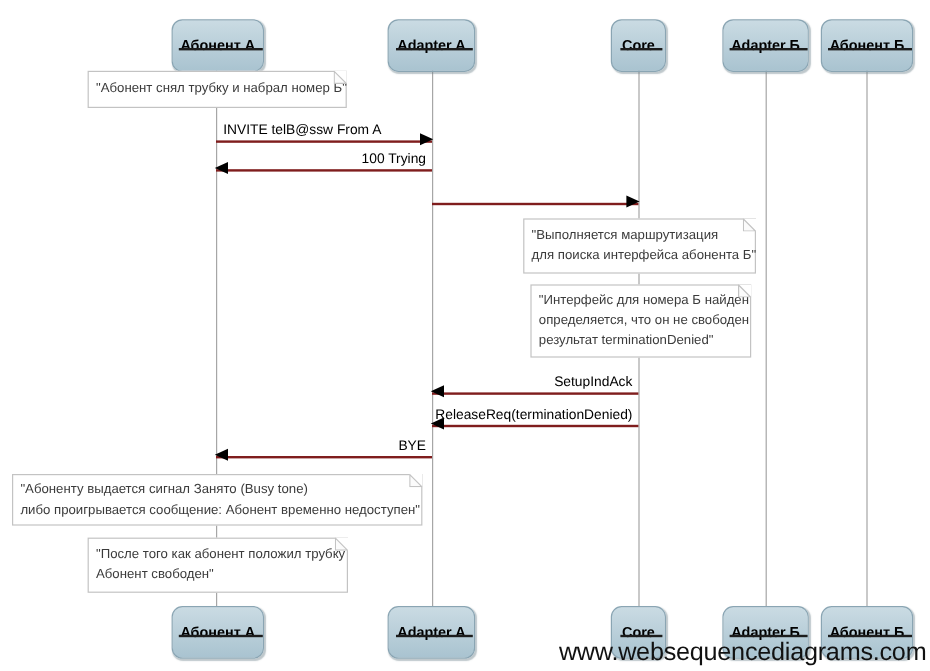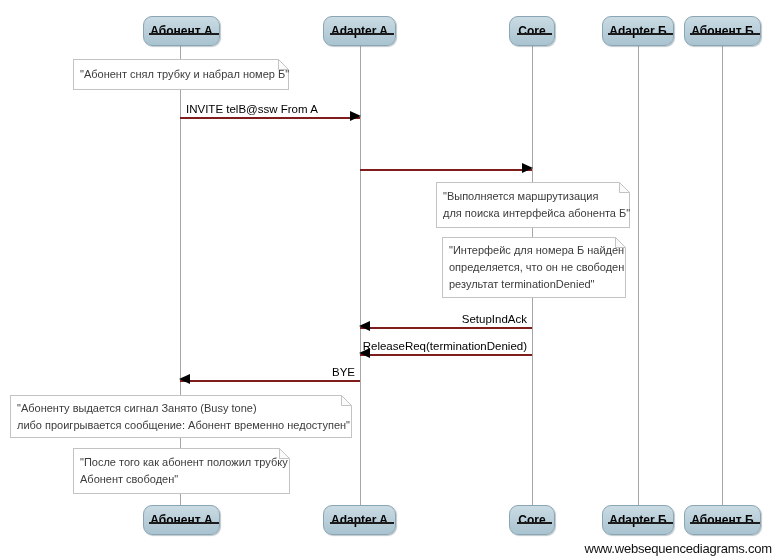--- a/index.html
+++ b/index.html
@@ -2,21 +2,21 @@
 <html><head>
 <meta charset="utf-8">
 <style>
   html,body{margin:0;padding:0;background:#ffffff;}
   .canvas{
     position:relative;width:775px;height:559px;background:#ffffff;overflow:hidden;
     font-family:"Liberation Sans",sans-serif;
   }
   .lifeline{position:absolute;top:45px;height:460px;width:1px;background:#a6a6a6;}
   .actor{
-    position:absolute;height:30px;box-sizing:border-box;
+    position:absolute;height:44px;box-sizing:border-box;
     background:linear-gradient(to bottom,#cadbe3 0%,#a9c3d0 100%);
     border:1px solid #8aa5b3;border-radius:9px;
     display:flex;align-items:center;justify-content:center;
     font-weight:bold;font-size:12px;color:#000;
     box-shadow:1px 1px 1px rgba(110,130,140,0.45);
   }
   .actor-label{position:relative;white-space:nowrap;}
   .actor-label::after{
     content:"";position:absolute;left:-1px;right:-6px;bottom:3px;
     border-bottom:2px solid #1c1c1c;
@@ -30,21 +30,21 @@
   .note-line{white-space:nowrap;}
   .fold{position:absolute;top:-1px;right:-1px;}
   .message{position:absolute;box-sizing:border-box;height:18px;border-bottom:2px solid #7f1d1d;}
   .msg-label{position:absolute;bottom:2px;font-size:11.5px;color:#000;white-space:nowrap;}
   .msg-label.from-left{left:6px;}
   .msg-label.from-right{right:5px;}
   .arrow-r{position:absolute;right:-1px;bottom:-4px;width:0;height:0;
     border-top:5px solid transparent;border-bottom:5px solid transparent;border-left:11px solid #000;}
   .arrow-l{position:absolute;left:-1px;bottom:-4px;width:0;height:0;
     border-top:5px solid transparent;border-bottom:5px solid transparent;border-right:11px solid #000;}
-  .watermark{position:absolute;right:3px;bottom:3px;font-size:13px;color:#111;letter-spacing:-0.2px;}
+  .watermark{position:absolute;right:3px;bottom:3px;font-size:21px;color:#111;letter-spacing:-0.2px;}
 </style>
 </head>
 <body>
 
 <div class="canvas">
 
   <div class="lifeline" style="left:180px;"></div>
   <div class="lifeline" style="left:360px;"></div>
   <div class="lifeline" style="left:532px;"></div>
   <div class="lifeline" style="left:638px;"></div>
@@ -72,20 +72,24 @@
       <path d="M0.5,0.5 L10.5,10.5 L0.5,10.5 Z" fill="#fbfbfb" stroke="#c3c3c3" stroke-width="1"></path>
     </svg>
     <div class="note-line">"Абонент снял трубку и набрал номер Б"</div>
   </div>
 
   <div class="message" style="left:180px;top:101px;width:180px;">
     <span class="msg-label from-left">INVITE telB@ssw From A</span>
     <div class="arrow-r"></div>
   </div>
 
+  <div class="message" style="left:180px;top:125px;width:180px;">
+    <span class="msg-label from-right">100 Trying</span>
+    <div class="arrow-l"></div>
+  </div>
 
   <div class="message" style="left:360px;top:153px;width:172px;">
     <div class="arrow-r"></div>
   </div>
 
   <div class="note" style="left:436px;top:182px;width:194px;height:46px;">
     <svg class="fold" width="11" height="11" viewBox="0 0 11 11">
       <path d="M0,0 L11,0 L11,11 Z" fill="#ffffff"></path>
       <path d="M0.5,0.5 L10.5,10.5 L0.5,10.5 Z" fill="#fbfbfb" stroke="#c3c3c3" stroke-width="1"></path>
     </svg>

